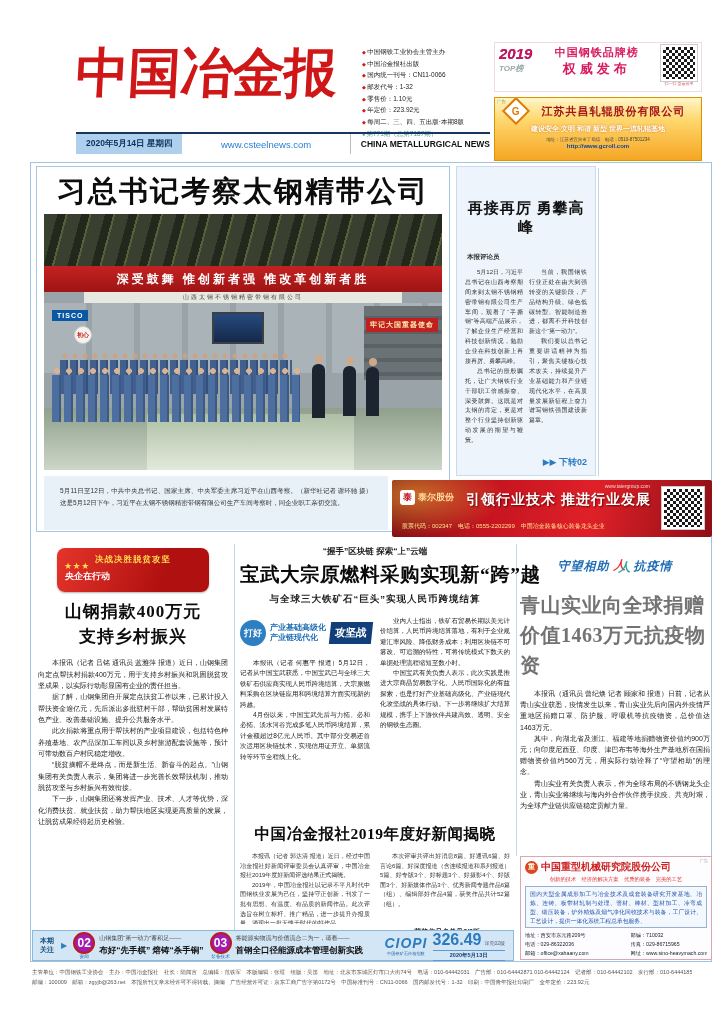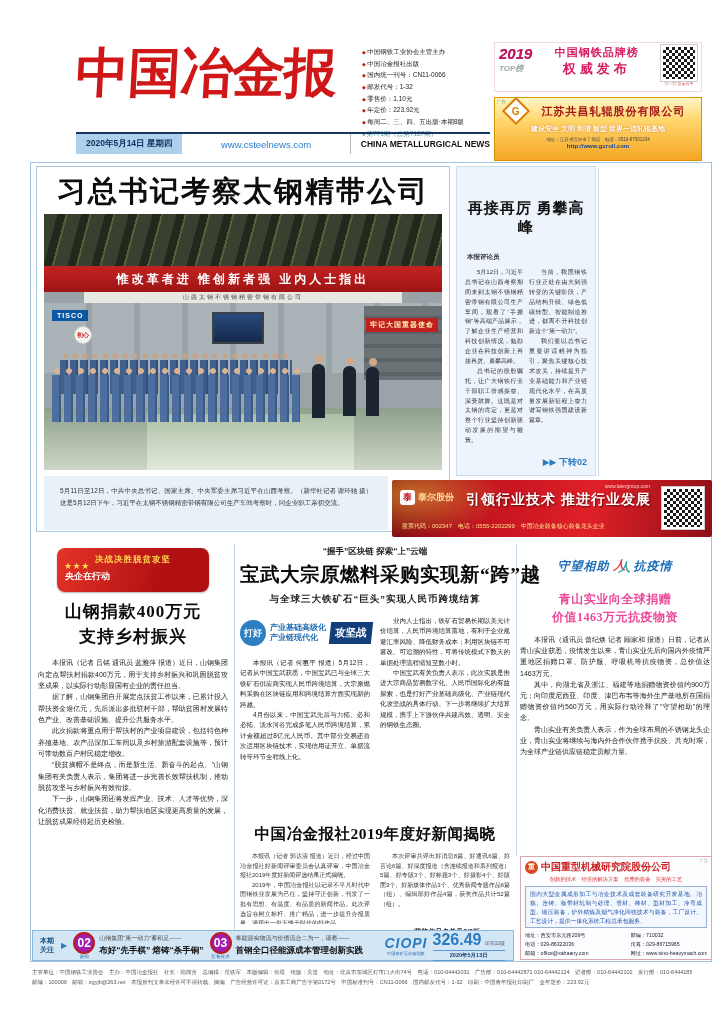--- a/index.html
+++ b/index.html
@@ -155,21 +155,21 @@
   .hx-col p { text-indent:2em; }
   .hx-note { text-align:right; font-size:7px; font-weight:bold; color:#222; margin-top:3px; padding-right:30px; }
 
   .col-right { position:absolute; left:520px; top:546px; width:190px; }
   .qs-logo { display:flex; align-items:center; justify-content:center; gap:4px; height:40px; }
   .qs-l { color:#1f6db5; font-size:12px; font-weight:bold; font-style:italic; letter-spacing:1px; }
   .qs-fig { position:relative; width:16px; height:18px; }
   .qs-fig span { position:absolute; font-size:12px; font-weight:bold; font-style:italic; }
   .qs-fig .f-red { color:#e8333c; left:0; top:0; }
   .qs-fig .f-teal { color:#2aa8a0; left:5px; top:2px; }
-  .qs-head { text-align:center; font-size:12px; font-weight:bold; color:#ec4899; line-height:1.5; letter-spacing:0.5px; margin-top:4px; }
+  .qs-head { font-size:20px; font-weight:bold; color:#737373; line-height:1.5; letter-spacing:0.5px; margin-top:4px; }
   .qs-body { margin-top:8px; height:162px; overflow:hidden; font-size:7px; line-height:1.6; color:#222; text-align:justify; }
   .qs-body p { text-indent:2em; }
 
   
   .heavy-ad { position:absolute; left:520px; top:856px; width:192px; height:104px; border:1px solid #dba8b0;
     background:#fdfdff; padding:3px 4px; }
   .hv-adtag { position:absolute; right:3px; top:1px; font-size:4px; color:#999; }
   .hv-titlerow { display:flex; align-items:center; gap:3px; }
   .hv-logo { width:13px; height:13px; border-radius:50%; background:#d42; color:#ffd; font-size:7px; font-weight:bold;
     display:flex; align-items:center; justify-content:center; flex:0 0 13px; }
@@ -260,21 +260,21 @@
   <div class="outer-frame"></div>
   <div class="topstory-frame"></div>
   <div class="vrule" id="vr-ed"></div>
   <div class="vrule" id="vr-1"></div>
   <div class="vrule" id="vr-2"></div>
 
   <div class="lead-headline serif">习总书记考察太钢精带公司</div>
 
   <div class="photo">
     <div class="ph-ceiling"></div>
-    <div class="ph-banner">惟改革者进 惟创新者强 业内人士指出</div>
+    <div class="ph-banner">深受鼓舞 惟创新者强 惟改革创新者胜</div>
     <div class="ph-subbanner">山西太钢不锈钢精密带钢有限公司</div>
     <div class="ph-wall"></div>
     <div class="ph-tisco">TISCO</div>
     <div class="ph-circle">初心</div>
     <div class="ph-screen"></div>
     <div class="ph-machine"></div>
     <div class="ph-sign">牢记大国重器使命</div>
     <div class="ph-floor"></div>
     <div class="ph-floorstrip"></div>
     <div class="crowd-back">

